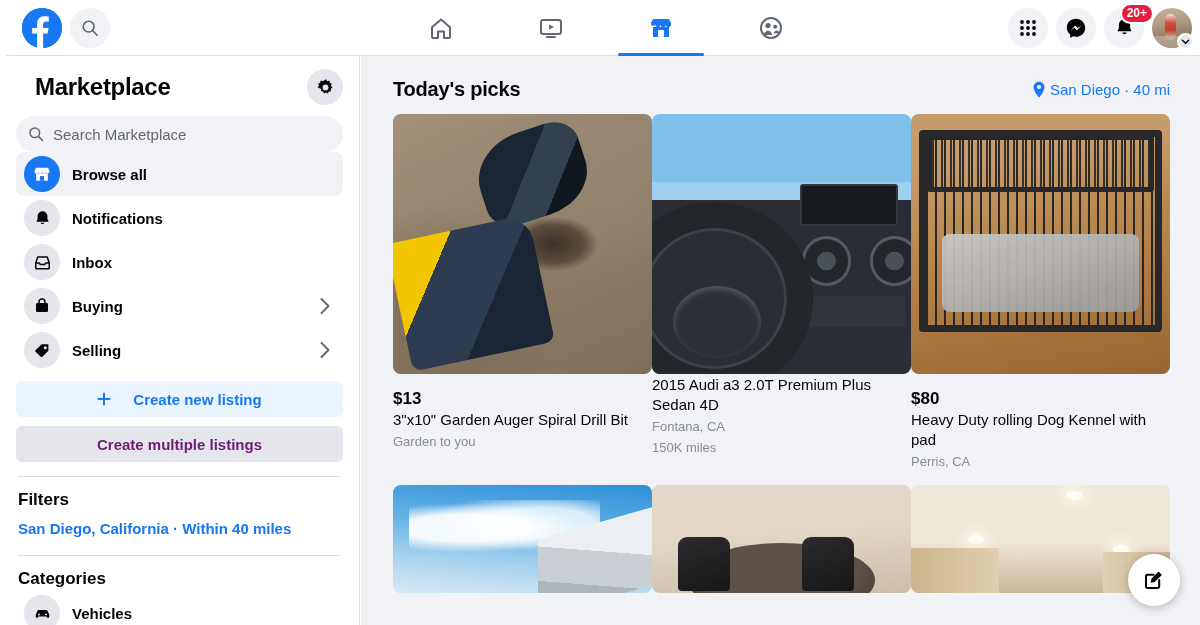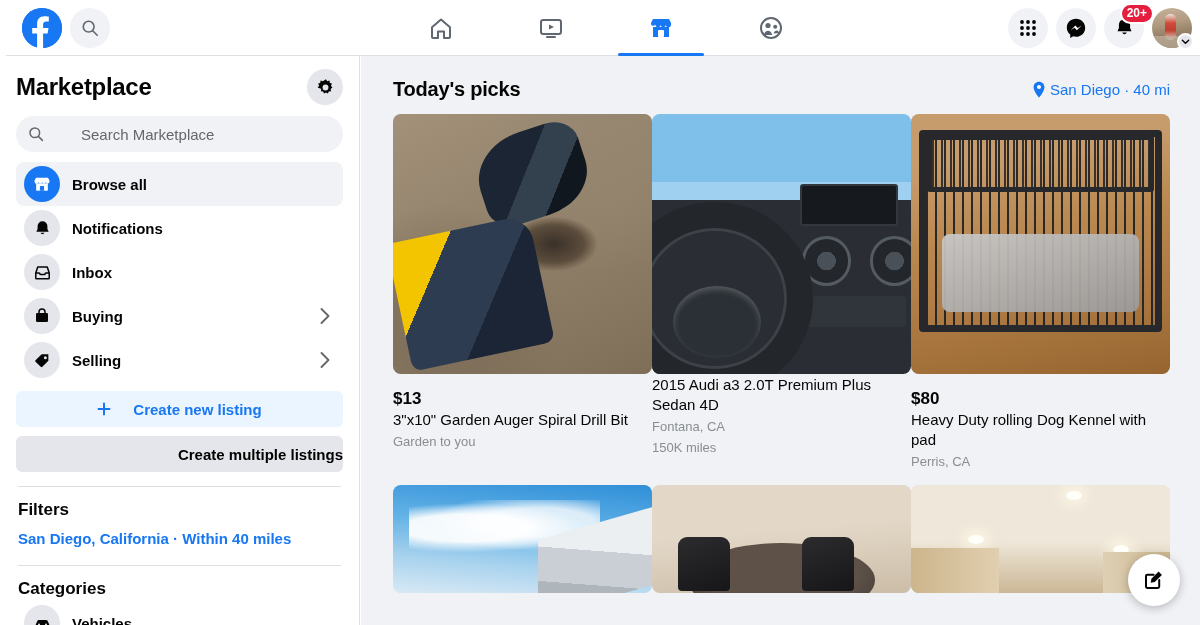--- a/index.html
+++ b/index.html
@@ -54,46 +54,46 @@
     display: flex; align-items: center; justify-content: center; }
 
   
   .sidebar {
     position: absolute; top: 56px; left: 0; width: 360px; height: 569px;
     background: #fff; border-right: 1px solid #dcdfe3; overflow: hidden;
     padding: 0 16px;
   }
   .sb-head { display: flex; align-items: center; justify-content: space-between;
              height: 54px; padding-top: 8px; }
-  .sb-title { font-size: 24px; font-weight: bold; letter-spacing: -.3px; }
+  .sb-title { font-size: 24px; font-weight: bold; letter-spacing: -.3px; margin-left: 19px; }
   .gear-btn { width: 36px; height: 36px; border-radius: 50%; background: #e4e6eb;
               display: flex; align-items: center; justify-content: center; cursor: pointer; }
   .search-box { height: 36px; background: #f0f2f5; border-radius: 18px;
                 display: flex; align-items: center; gap: 9px; padding: 0 12px;
                 margin-top: 6px; cursor: text; }
   .search-box input { border: none; outline: none; background: transparent;
                       font-family: "Liberation Sans", sans-serif; font-size: 15px;
-                      color: #65676b; width: 100%; margin-left: 28px; }
+                      color: #65676b; width: 100%; }
   .search-box input::placeholder { color: #65676b; }
 
-  .nav-list { margin-top: 10px; }
+  .nav-list { }
   .nav-item { display: flex; align-items: center; gap: 12px; height: 44px;
               border-radius: 8px; padding: 0 8px; cursor: pointer; }
   .nav-item.active { background: #f0f2f5; }
   .nav-ico { width: 36px; height: 36px; border-radius: 50%; background: #e4e6eb;
              display: flex; align-items: center; justify-content: center; flex: none; }
   .nav-ico.blue { background: #1877f2; }
   .nav-label { font-size: 15px; font-weight: bold; color: #050505; }
   .nav-chev { margin-left: auto; display: flex; align-items: center; padding-right: 4px; }
 
   .btn { height: 36px; border-radius: 6px; display: flex; align-items: center;
          justify-content: center; gap: 22px; font-size: 15px; font-weight: bold;
          cursor: pointer; margin-top: 9px; }
   .btn-primary { background: #ebf5ff; color: #1877f2; }
-  .btn-secondary { background: #e4e6eb; color: #000000; justify-content: flex-end; }
+  .btn-secondary { background: #e4e6eb; color: #701a75; }
 
   .divider { height: 1px; background: #dcdfe3; margin: 14px 2px 0 2px; }
   .sec-title { font-size: 17px; font-weight: bold; margin-top: 13px; padding-left: 2px; }
   .filter-link { font-size: 15px; font-weight: bold; color: #1877f2; margin-top: 10px;
                  padding-left: 2px; cursor: pointer; }
   .cat-item { display: flex; align-items: center; gap: 12px; height: 44px;
               border-radius: 8px; padding: 0 8px; cursor: pointer; margin-top: 2px; }
 
   
   .main {

